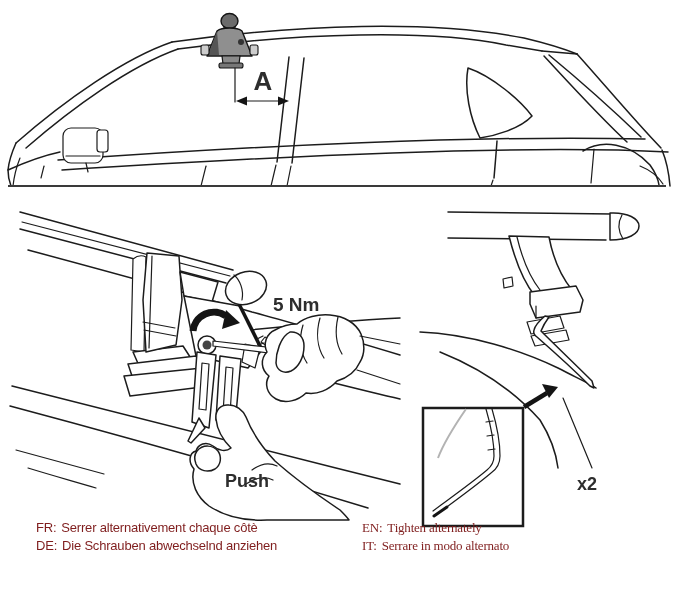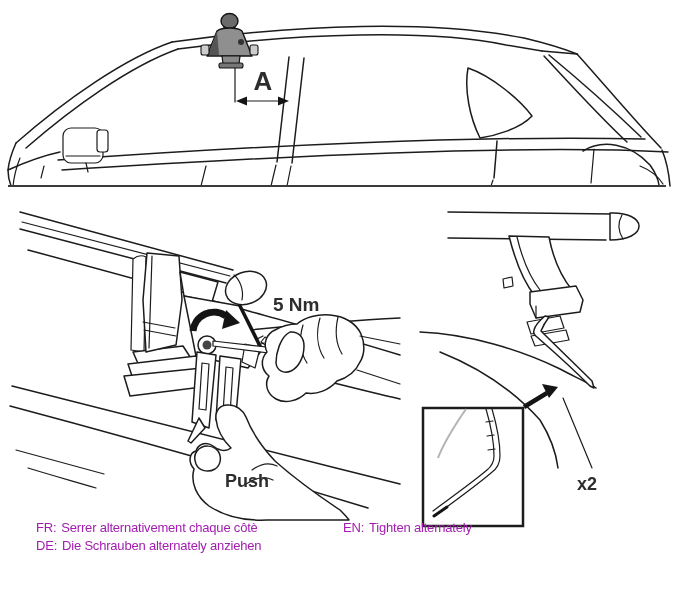--- a/index.html
+++ b/index.html
@@ -8,25 +8,25 @@
     font-family:"Liberation Sans",sans-serif;overflow:hidden;
   }
   #art{position:absolute;left:0;top:0;}
   
   .ln{fill:none;stroke:#1c1c1c;stroke-width:1.5;stroke-linecap:round;stroke-linejoin:round;}
   .lnthin{fill:none;stroke:#1c1c1c;stroke-width:1.2;stroke-linecap:round;stroke-linejoin:round;}
   .wh{fill:#ffffff;stroke:#1c1c1c;stroke-width:1.5;stroke-linejoin:round;}
   .whthin{fill:#ffffff;stroke:#1c1c1c;stroke-width:1.2;stroke-linejoin:round;}
   .blk{fill:#141414;stroke:none;}
   .svg-label{font-family:"Liberation Sans",sans-serif;font-weight:bold;fill:#2d2d2d;}
-  .instr-col{position:absolute;top:519px;color:#a21caf;font-size:13px;line-height:18px;letter-spacing:-0.2px;}
+  .instr-col{position:absolute;top:519px;color:#7f1d1d;font-size:13px;line-height:18px;letter-spacing:-0.2px;}
   .instr-row{white-space:nowrap;}
   .instr-lang{display:inline-block;margin-right:5px;}
   #instr-left{left:36px;}
-  #instr-right{left:343px;}
+  #instr-right{left:362px;font-family:Liberation Serif, serif;}
 </style>
 </head>
 <body>
 
 <div id="sheet">
   <svg id="art" width="674" height="598" viewBox="0 0 674 598">
 
     <g>
 
       <path class="ln" d="M16,143 C65,100 125,58 172,42"></path>
@@ -219,21 +219,24 @@
         <text class="svg-label" x="577" y="490" font-size="18">x2</text>
       </g>
     </g>
   </svg>
 
   <div id="instr-left" class="instr-col">
     <div class="instr-row">
       <span class="instr-lang">FR:</span><span>Serrer alternativement chaque côtè</span>
     </div>
     <div class="instr-row">
-      <span class="instr-lang">DE:</span><span>Die Schrauben alternately anziehen</span>
+      <span class="instr-lang">DE:</span><span>Die Schrauben abwechselnd anziehen</span>
     </div>
   </div>
   <div id="instr-right" class="instr-col">
     <div class="instr-row">
       <span class="instr-lang">EN:</span><span>Tighten alternately</span>
     </div>
+    <div class="instr-row">
+      <span class="instr-lang">IT:</span><span>Serrare in modo alternato</span>
+    </div>
   </div>
 </div>
 
 </body></html>

